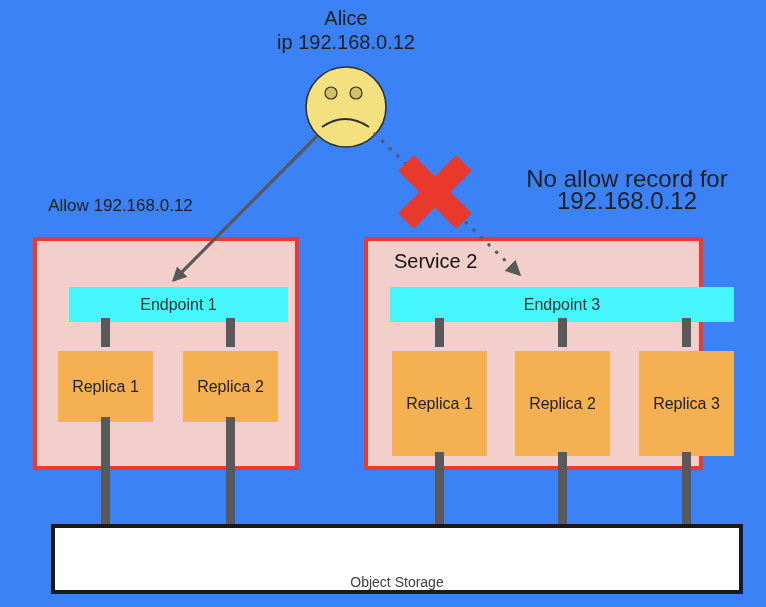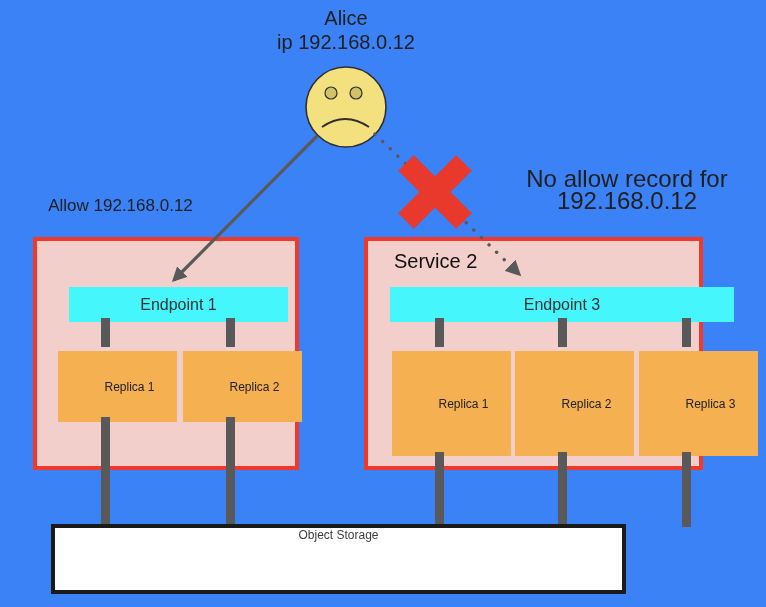--- a/index.html
+++ b/index.html
@@ -23,34 +23,34 @@
   .endpoint-bar{
     position:absolute;top:46px;height:35px;background:var(--endpoint-fill);
     display:flex;align-items:center;justify-content:center;
     font-size:16px;color:var(--inner-text);
   }
   #service-1 .endpoint-bar{left:32px;width:219px;text-align:right;}
   #service-2 .endpoint-bar{left:22px;width:344px;}
   .replica-box{
     position:absolute;top:110px;width:95px;background:var(--replica-fill);
     display:flex;align-items:center;justify-content:center;
-    font-size:12px;color:#222;padding-left:24px;
+    font-size:16px;color:#222;
   }
   #service-1 .replica-box{height:71px;}
   #service-2 .replica-box{height:105px;}
   #s1-replica-1{left:21px;} #s1-replica-2{left:146px;}
   #s2-replica-1{left:24px;} #s2-replica-2{left:147px;} #s2-replica-3{left:271px;}
   
   .conn{position:absolute;width:9px;background:var(--line-gray);z-index:3;}
   
   #object-storage{
-    position:absolute;left:51px;top:524px;width:575px;height:70px;box-sizing:border-box;
+    position:absolute;left:51px;top:524px;width:692px;height:70px;box-sizing:border-box;
     background:var(--storage-fill);border:4px solid var(--storage-border);z-index:4;
-    display:flex;align-items:flex-start;justify-content:center;
-    font-size:12px;color:var(--storage-text);
+    display:flex;align-items:flex-end;justify-content:center;
+    font-size:14px;color:var(--storage-text);
   }
   
   #overlay{position:absolute;left:0;top:0;z-index:6;pointer-events:none;}
   .face-circle{fill:var(--face-fill);stroke:var(--face-stroke);stroke-width:1.6;}
   .eye{fill:var(--eye-fill);stroke:var(--face-stroke);stroke-width:1.2;}
   .mouth{fill:none;stroke:var(--face-stroke);stroke-width:1.8;}
   .solid-line{stroke:var(--line-gray);stroke-width:3.2;fill:none;}
   .dot-line{stroke:var(--line-gray);stroke-width:3.4;fill:none;
             stroke-dasharray:0.1 10.5;stroke-linecap:round;}
   .ah{fill:var(--line-gray);}

